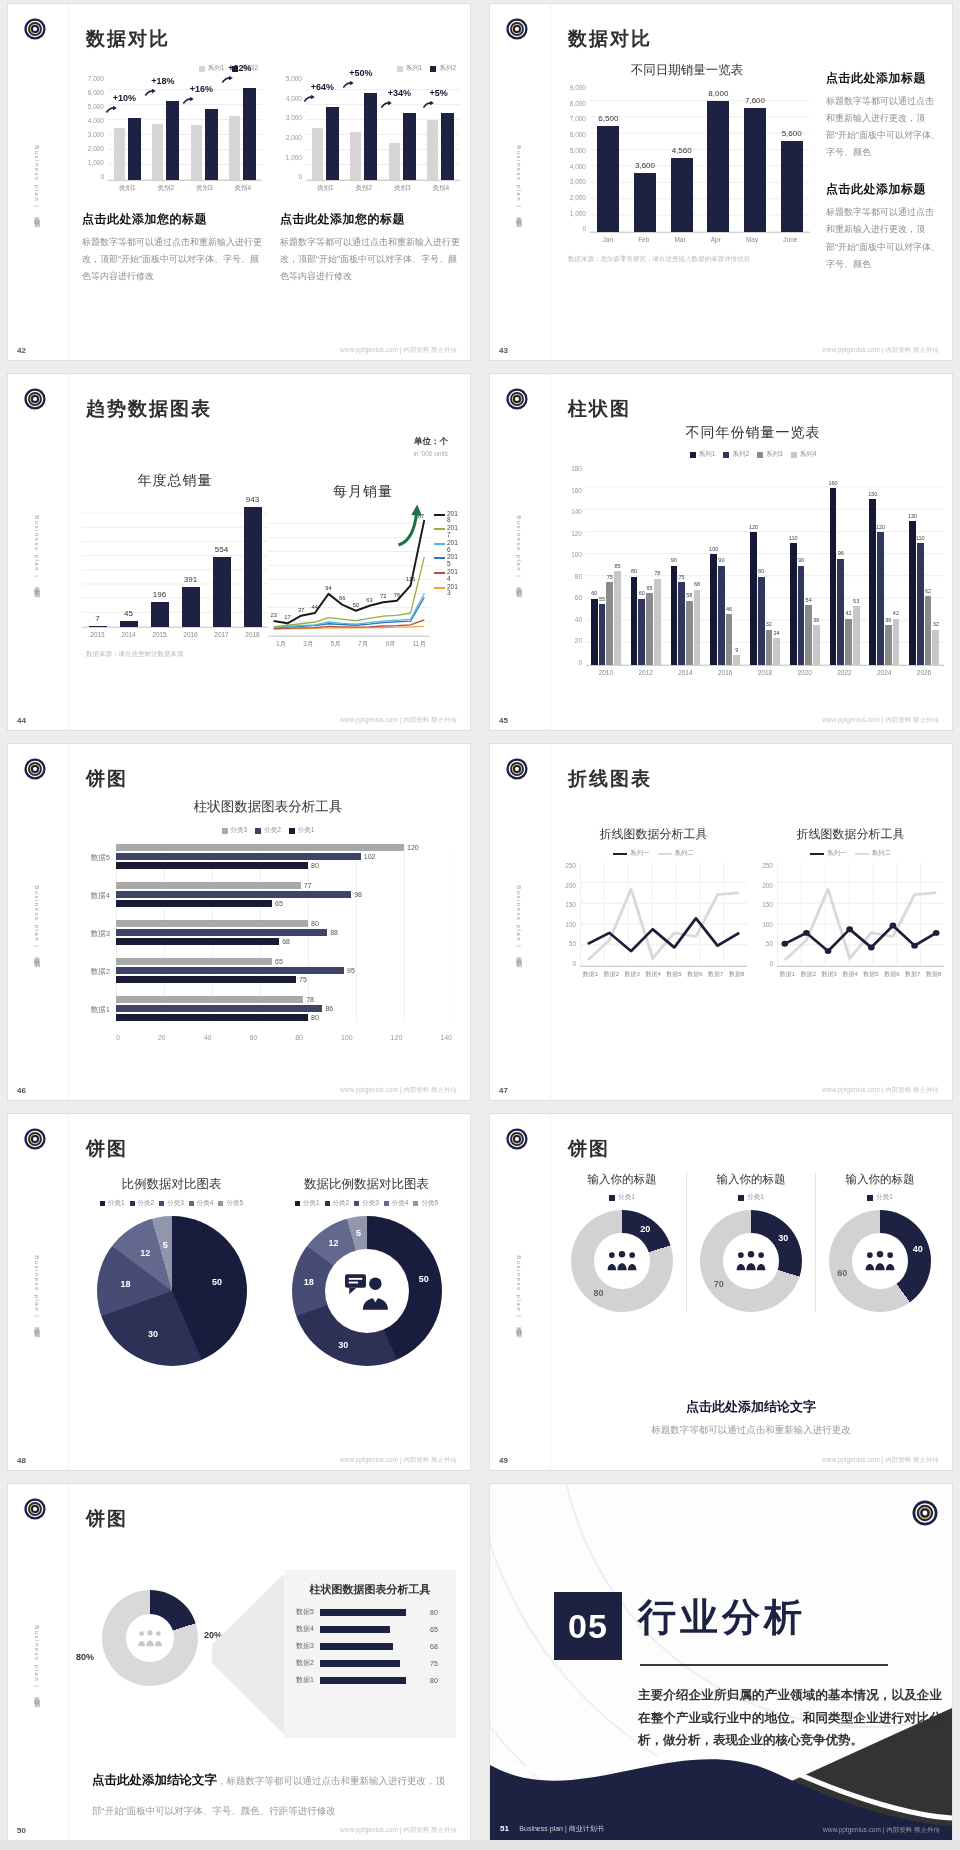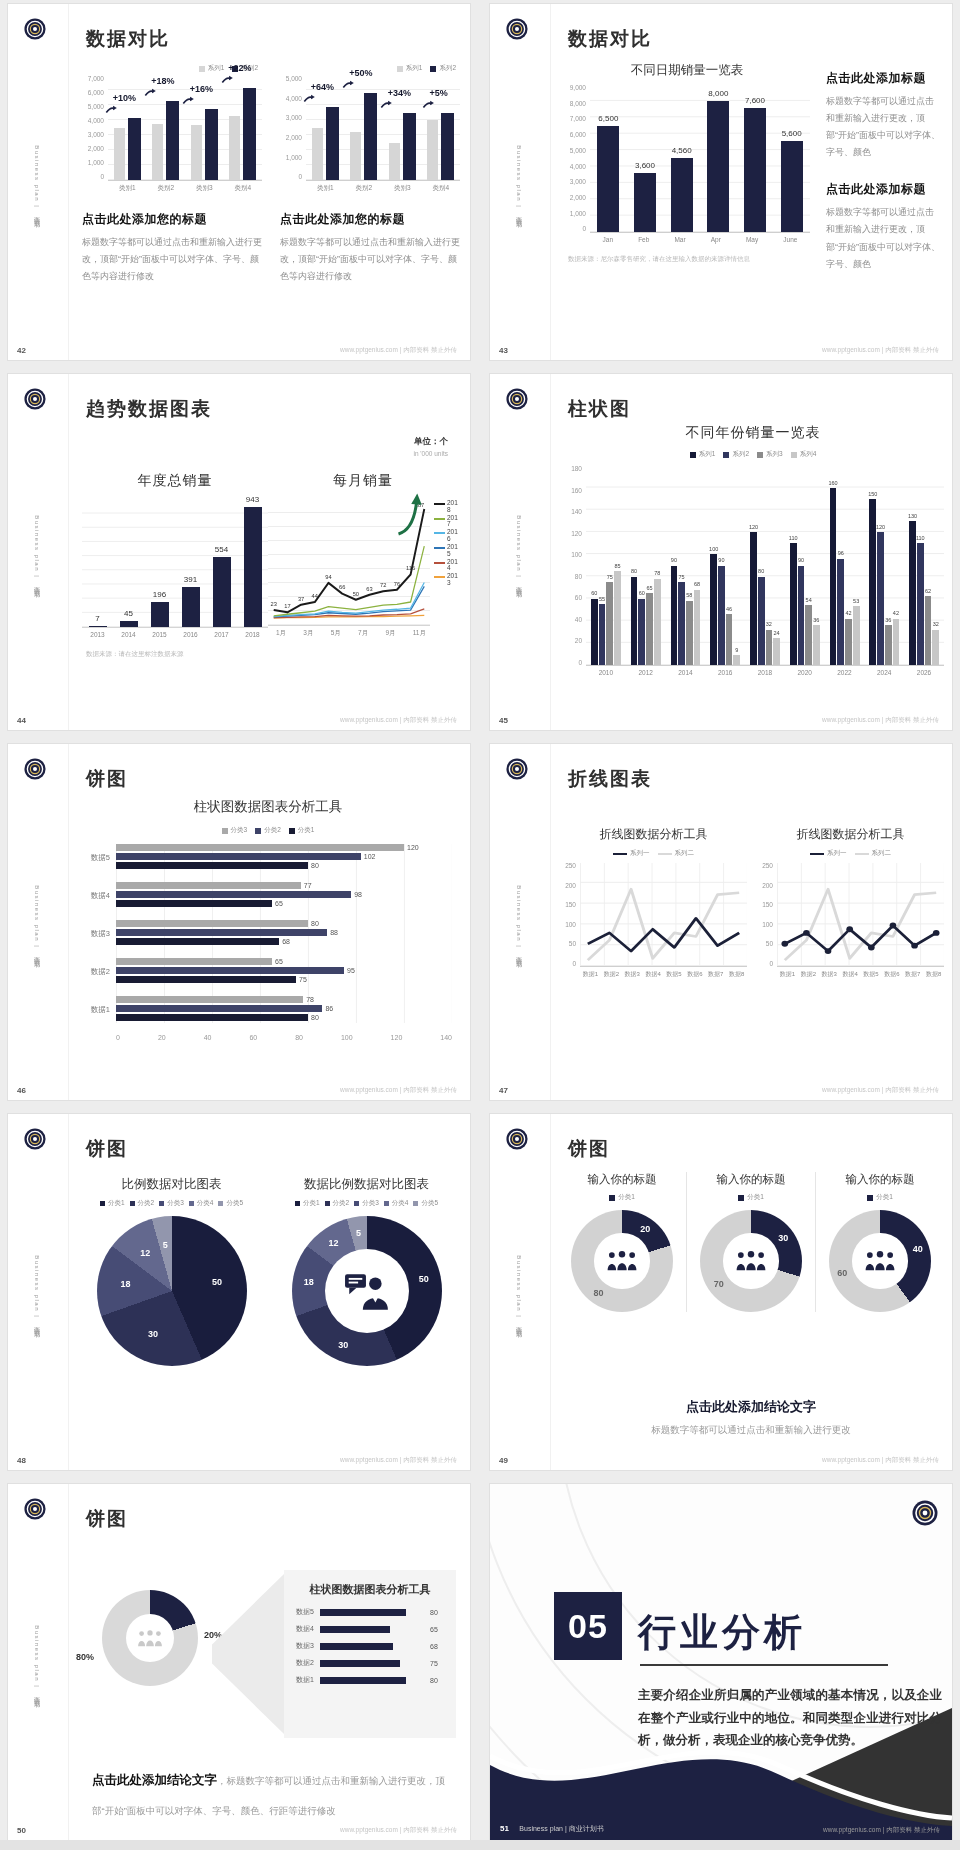--- a/index.html
+++ b/index.html
@@ -66,21 +66,21 @@
   .c43p .plot{height:148px;--gs:16.4px;}
   .c43p .yax{height:148px;}
   .note{font-size:6.5px;color:#b8b8b8;margin-top:12px;margin-left:4px;}
   .r43{flex:1;padding-left:16px;padding-top:8px;}
   .tb{margin-bottom:20px;}
 
   
   .unit{position:absolute;right:22px;top:62px;text-align:right;}
   .u1{font-size:8.5px;font-weight:bold;color:#333;display:block;text-align:right;}
   .u2{font-size:6.5px;color:#aaa;display:block;margin-top:2px;}
-  .w44{position:absolute;left:74px;right:12px;top:98px;display:flex;}
+  .w44{position:absolute;left:74px;right:12px;top:98px;display:flex;align-items:center;}
   .l44{width:186px;flex:none;}
   .ct2{text-align:center;font-size:14px;color:#333;margin:0 0 10px 0;letter-spacing:1px;}
   .c44a .plot{height:128px;--gs:14.2px;border-bottom:1px solid #d5d5d5;}
   .r44{flex:1;position:relative;min-width:0;}
   .c44b .plot{height:126px;--gs:14px;border-bottom:1px solid #d5d5d5;}
   .lplot{display:block;}
   .lsvg{position:absolute;inset:0;width:100%;height:100%;}
   .dlab{font-size:6px;fill:#333;}
   .ylg{width:24px;flex:none;padding-left:4px;}
   .yli{display:flex;align-items:flex-start;gap:2px;margin-bottom:1px;}
@@ -167,21 +167,21 @@
   .sw{position:absolute;border:2px solid #eeeeee;border-radius:50%;z-index:0;}
   .sw1{width:620px;height:620px;right:-230px;top:-380px;}
   .sw2{width:800px;height:800px;right:-320px;top:-470px;}
   .sw3{width:980px;height:980px;right:-410px;top:-560px;}
   .sw4{width:1160px;height:1160px;right:-500px;top:-650px;}
   .badge51{position:absolute;right:14px;top:16px;width:26px;height:26px;z-index:4;}
   .badge51 svg{width:100%;height:100%;display:block;}
   .numbox{position:absolute;left:64px;top:108px;width:68px;height:68px;background:#1d2142;z-index:2;
           display:flex;align-items:center;justify-content:center;}
   .numbox span{color:#fff;font-size:34px;font-weight:bold;letter-spacing:1px;}
-  .t51{position:absolute;left:148px;top:108px;font-size:38px;font-weight:bold;color:#1d2142;letter-spacing:4px;z-index:2;margin-top:15px;}
+  .t51{position:absolute;left:148px;top:108px;font-size:38px;font-weight:bold;color:#1d2142;letter-spacing:4px;z-index:2;}
   .rule51{position:absolute;left:150px;top:180px;width:248px;height:2px;background:#3a3a3a;z-index:2;}
   .body51{position:absolute;left:148px;top:200px;width:304px;font-size:12.5px;line-height:1.8;color:#333;
           text-align:justify;z-index:2;font-weight:bold;}
   .tri51{position:absolute;right:0;bottom:0;width:290px;height:132px;background:#333;
          clip-path:polygon(100% 0,100% 100%,0 100%);z-index:1;}
   .wave51{position:absolute;left:0;bottom:0;width:100%;height:120px;z-index:2;}
   .f51l{position:absolute;left:10px;bottom:5px;z-index:3;}
   .f51n{font-size:8px;font-weight:bold;color:#fff;}
   .f51b{font-size:7px;color:#cfcfcf;margin-left:6px;}
   .f51s{position:absolute;right:12px;bottom:5px;font-size:6.5px;color:#9a9a9a;z-index:3;}

